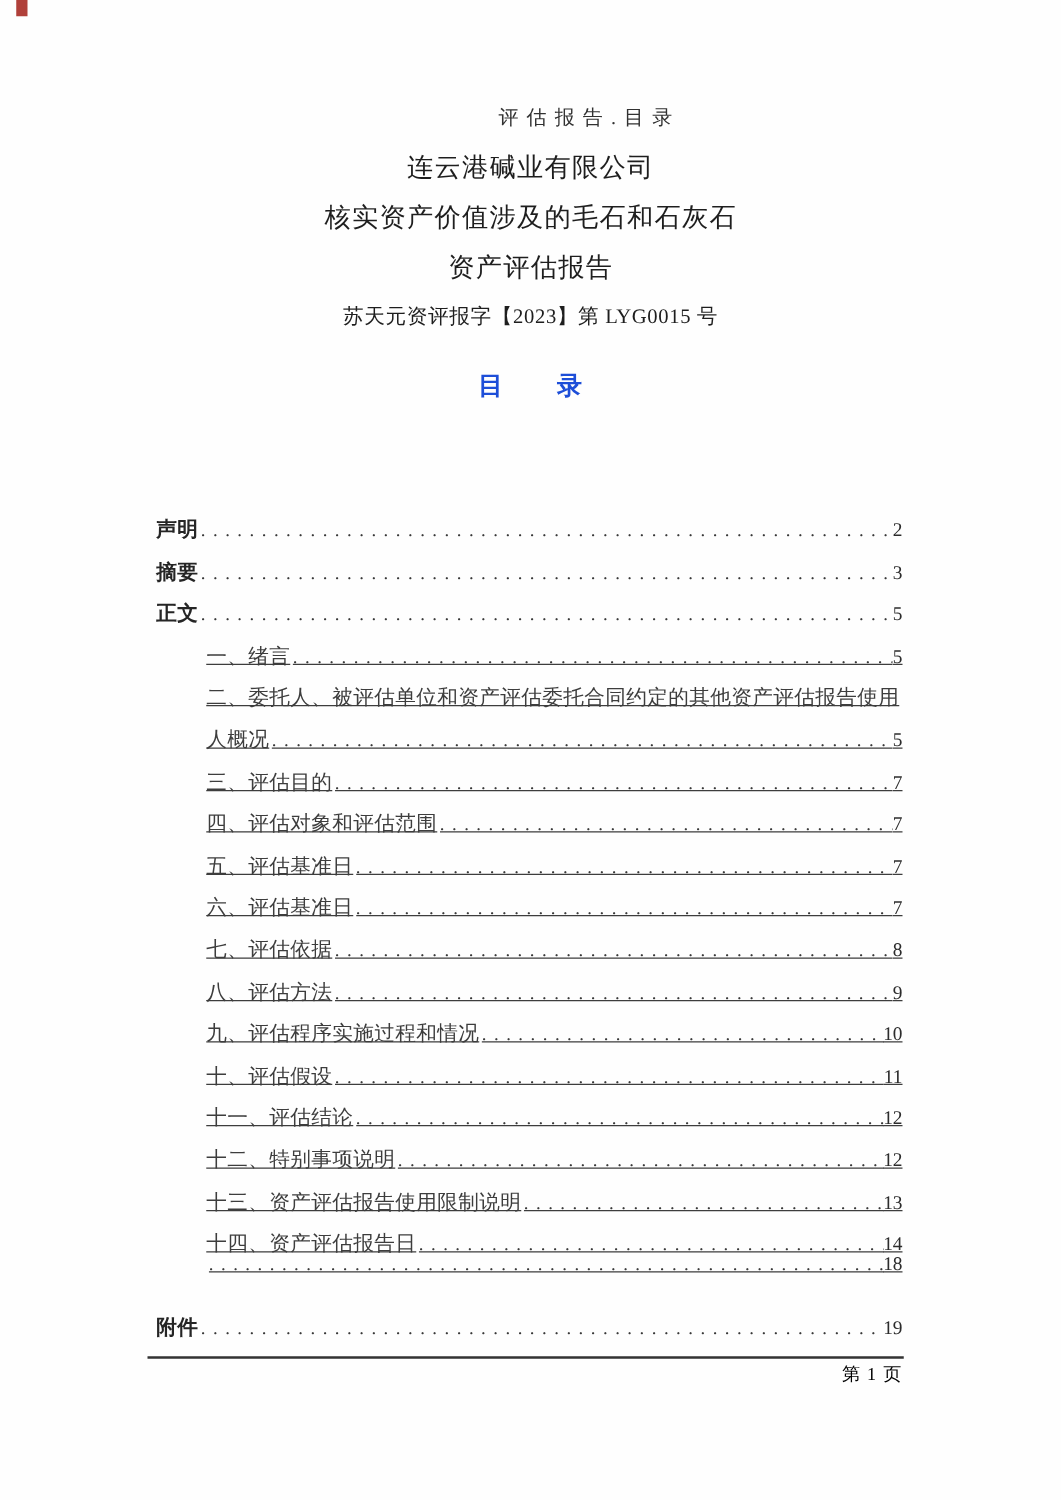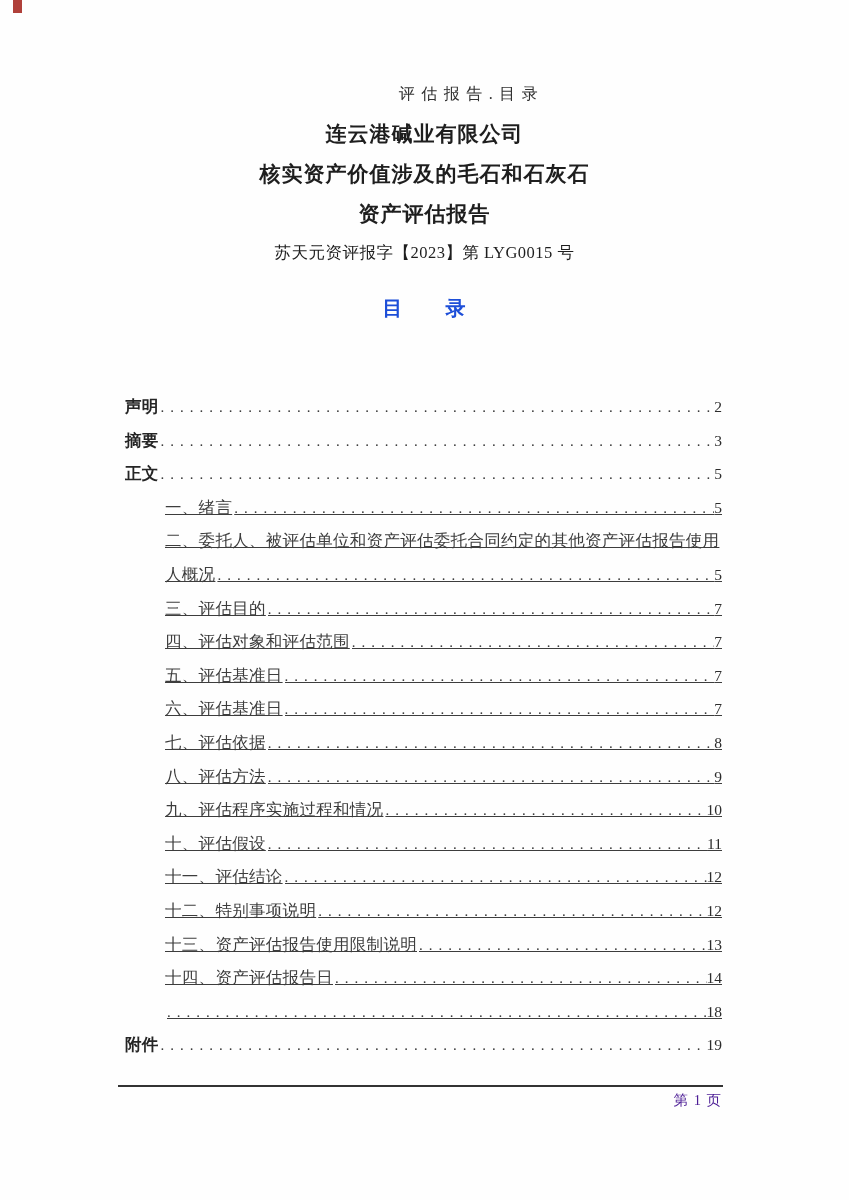--- a/index.html
+++ b/index.html
@@ -36,21 +36,21 @@
   }
   .title-block {
     position: absolute;
     top: 114px;
     left: 0;
     width: 100%;
     text-align: center;
     color: #1e1e1e;
   }
   .title-line {
-    font-weight: bold;
+    font-weight: normal;
     font-size: 21px;
     line-height: 40px;
     letter-spacing: 1px;
     white-space: nowrap;
   }
   .report-number {
     font-weight: normal;
     font-size: 16.5px;
     line-height: 38px;
     letter-spacing: 0.5px;
@@ -85,20 +85,21 @@
     font-weight: bold;
     color: #252525;
   }
   .toc-row.indent {
     padding-left: 40px;
     text-decoration: underline;
   }
   .toc-label {
     white-space: nowrap;
     letter-spacing: 0.3px;
+    margin-top: 17px;
   }
   .toc-dots {
     flex: 1 1 auto;
     overflow: hidden;
     white-space: nowrap;
     font-size: 15px;
     letter-spacing: 6px;
     margin-left: 2px;
     font-weight: normal;
     color: #383838;
@@ -129,21 +130,21 @@
     color: #141414;
     letter-spacing: 0.2px;
   }
   .footer-page {
     position: absolute;
     top: 1091px;
     right: 127px;
     font-family: "Liberation Serif", "DejaVu Serif", serif;
     font-size: 14.5px;
     line-height: 18px;
-    color: #4c1d95;
+    color: #000000;
     letter-spacing: 1px;
   }
 </style>
 </head>
 <body>
 
 <div class="page">
 
   <div class="corner-mark" style="background: rgb(176, 64, 58);"></div>
 

